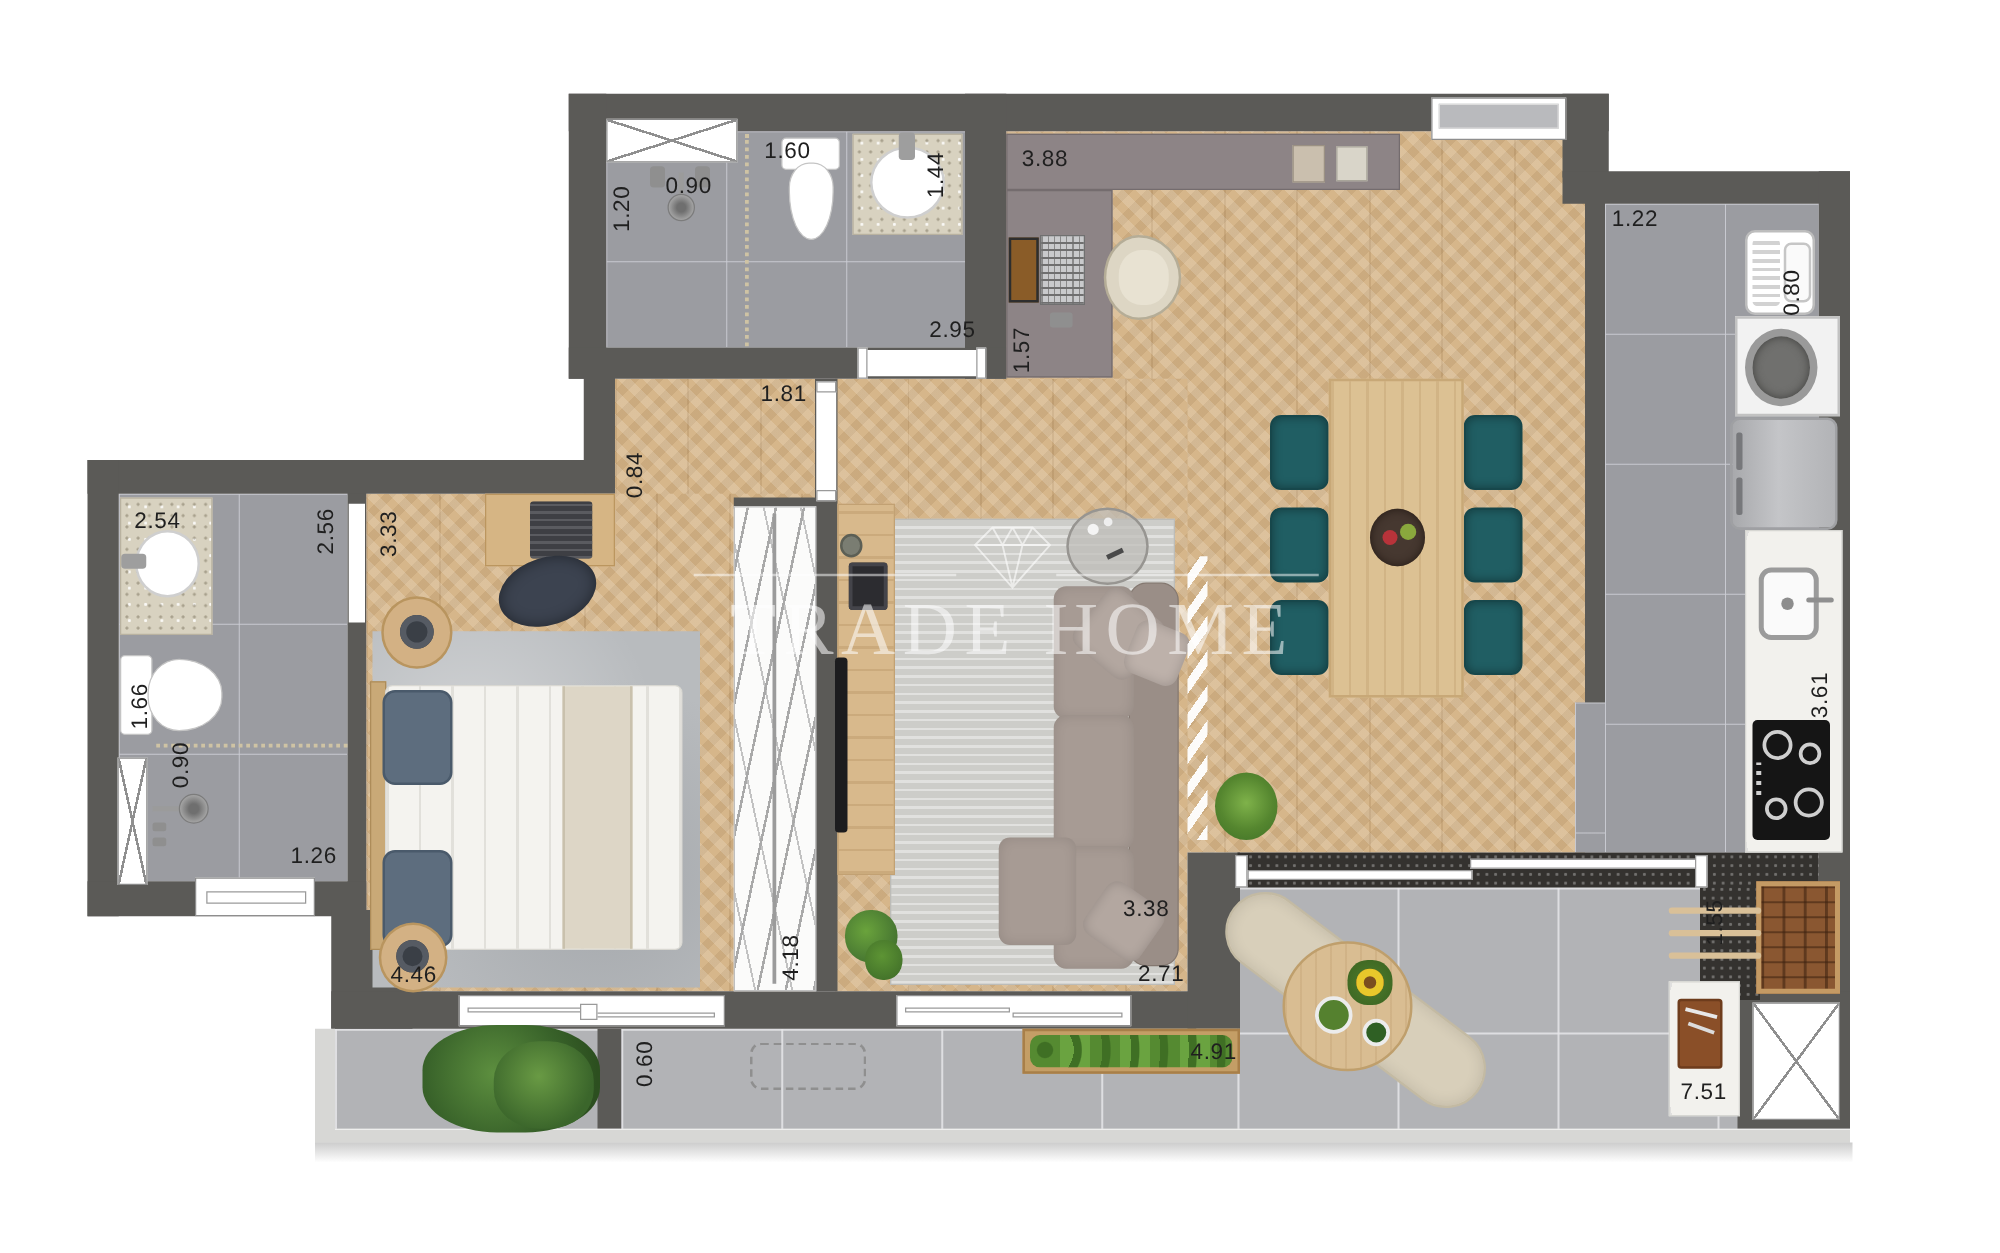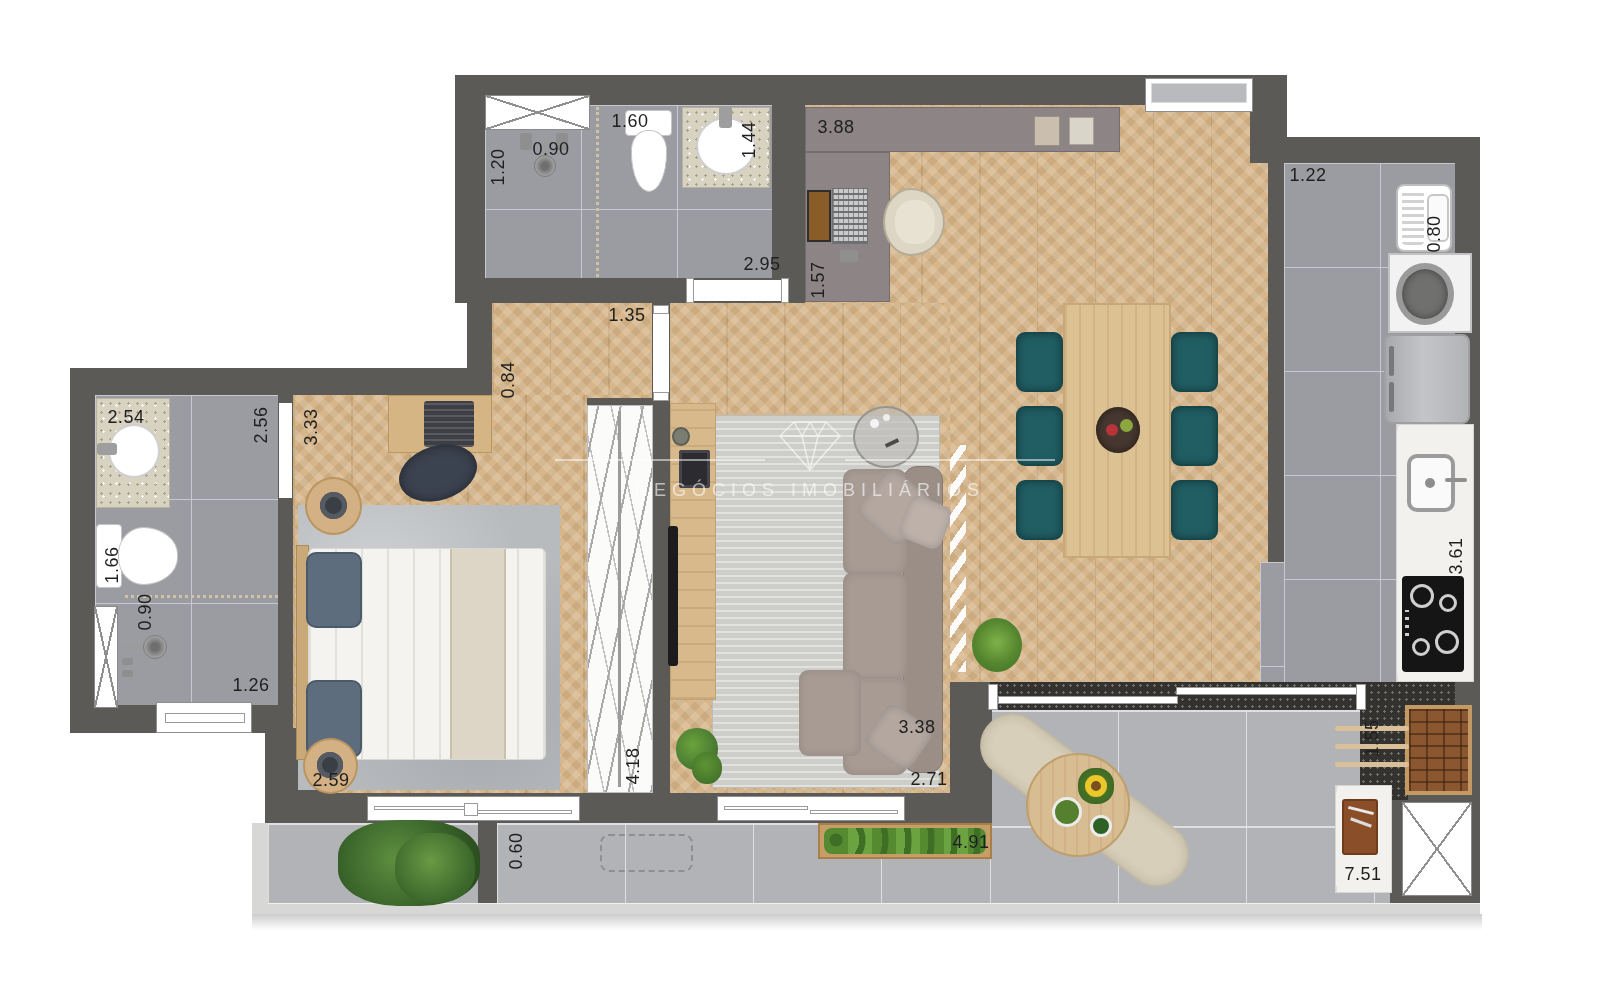--- a/index.html
+++ b/index.html
@@ -253,44 +253,44 @@
     <div class="abs" style="left:6px;top:20px;width:22px;height:3px;background:#dcdcdc;transform:rotate(20deg);"></div>
   </div>
 
   <span class="dim v" style="left:498px;top:167px;">1.20</span>
   <span class="dim" style="left:551px;top:149px;">0.90</span>
   <span class="dim" style="left:630px;top:121px;">1.60</span>
   <span class="dim v" style="left:749px;top:140px;">1.44</span>
   <span class="dim" style="left:762px;top:264px;">2.95</span>
   <span class="dim" style="left:836px;top:127px;">3.88</span>
   <span class="dim v" style="left:818px;top:280px;">1.57</span>
-  <span class="dim" style="left:627px;top:315px;">1.35</span>
+  <span class="dim" style="left:627px;top:315px;">1.81</span>
   <span class="dim v" style="left:508px;top:380px;">0.84</span>
   <span class="dim" style="left:1308px;top:175px;">1.22</span>
   <span class="dim v" style="left:1434px;top:234px;">0.80</span>
   <span class="dim v" style="left:1456px;top:556px;">3.61</span>
   <span class="dim" style="left:126px;top:417px;">2.54</span>
   <span class="dim v" style="left:112px;top:565px;">1.66</span>
   <span class="dim v" style="left:145px;top:612px;">0.90</span>
   <span class="dim" style="left:251px;top:685px;">1.26</span>
   <span class="dim v" style="left:261px;top:425px;">2.56</span>
   <span class="dim v" style="left:311px;top:427px;">3.33</span>
-  <span class="dim" style="left:331px;top:780px;">2.59</span>
+  <span class="dim" style="left:331px;top:780px;">4.46</span>
   <span class="dim v" style="left:633px;top:766px;">4.18</span>
   <span class="dim" style="left:929px;top:779px;">2.71</span>
   <span class="dim v" style="left:516px;top:851px;">0.60</span>
   <span class="dim" style="left:971px;top:842px;">4.91</span>
   <span class="dim" style="left:917px;top:727px;">3.38</span>
   <span class="dim v" style="left:1372px;top:738px;">1.55</span>
   <span class="dim" style="left:1363px;top:874px;">7.51</span>
 
   <div class="wm" style="left:500px;top:420px;width:620px;text-align:center;">
     <div class="abs" style="left:55px;top:39px;width:210px;height:2px;background:rgba(255,255,255,.5);"></div>
     <div class="abs" style="left:345px;top:39px;width:210px;height:2px;background:rgba(255,255,255,.5);"></div>
     <div style="height:52px;">
       <svg width="64" height="52" viewBox="0 0 64 52">
           <path d="M16 2 L48 2 L62 16 L32 50 L2 16 Z M16 2 L24 16 M48 2 L40 16 M32 2 L24 16 M32 2 L40 16 M2 16 L62 16 M24 16 L32 50 M40 16 L32 50" stroke="rgba(255,255,255,.6)" fill="none" stroke-width="1.5"></path>
         </svg>
     </div>
-    <div style="font-family:'Liberation Sans',sans-serif;font-size:18px;letter-spacing:6px;margin-top:8px;color:rgba(255,255,255,.6);">NEGÓCIOS IMOBILIÁRIOS</div>
+    <div style="font-family:'Liberation Serif',serif;font-size:60px;letter-spacing:6px;line-height:1.05;">TRADE HOME</div>
   </div>
 
 </div>
 
 </body></html>

